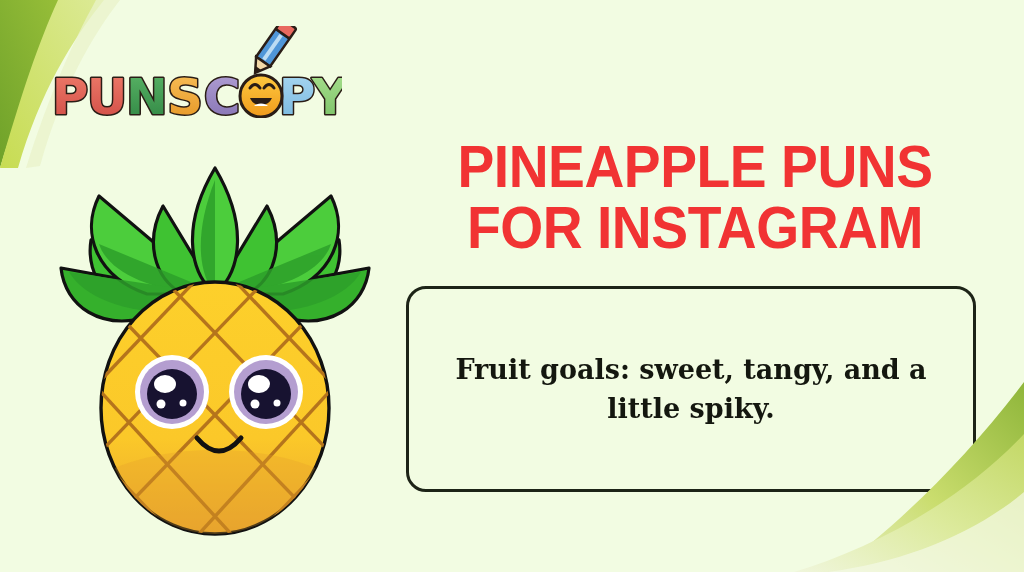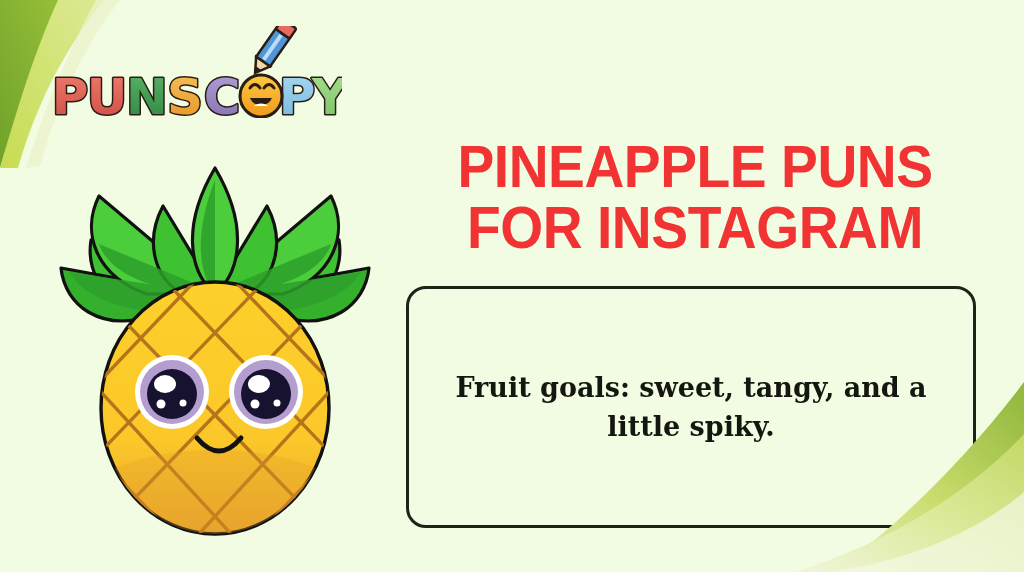--- a/index.html
+++ b/index.html
@@ -63,21 +63,21 @@
     transform-origin: 50% 0;
   }
   #title .line { display: block; white-space: nowrap; }
 
   
   #quote-box {
     position: absolute;
     left: 406px;
     top: 286px;
     width: 570px;
-    height: 242px;
+    height: 206px;
     box-sizing: border-box;
     border: 3px solid #1d2417;
     border-radius: 20px;
     display: flex;
     align-items: center;
     justify-content: center;
   }
   #quote-text {
     font-family: "DejaVu Serif", "Liberation Serif", serif;
     font-weight: bold;

